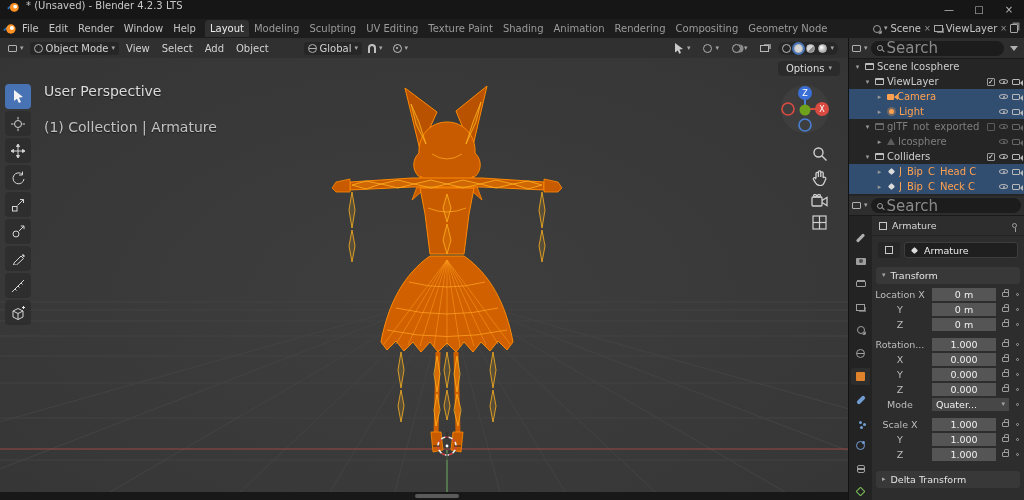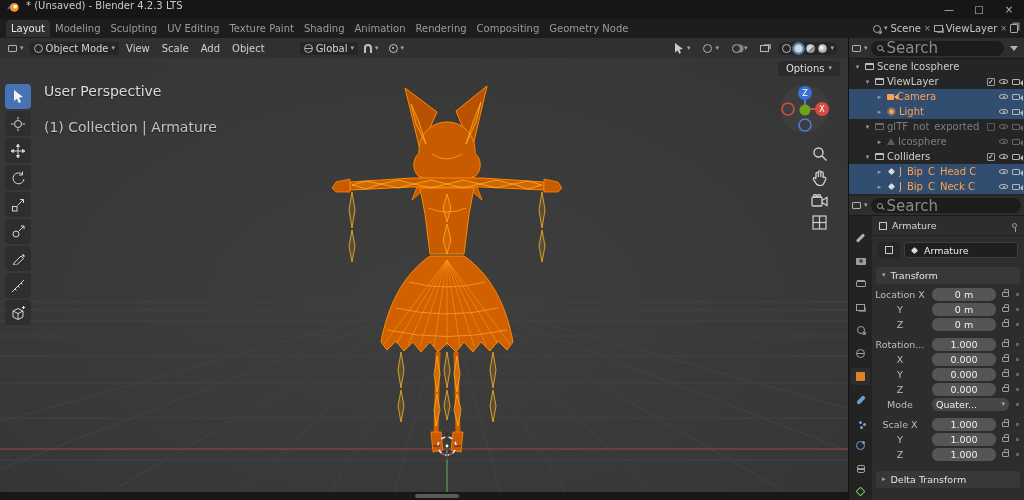--- a/index.html
+++ b/index.html
@@ -175,21 +175,21 @@
     display:flex; align-items:center; justify-content:center; gap:2px; }
   .name-field { flex:1; height:16px; background:#1f1f1f; border:1px solid #3c3c3c;
     border-radius:3px; display:flex; align-items:center; gap:5px; padding:0 5px; color:#ededed; }
 
   .panel-h { height:17px; margin:7px 4px 3px; background:#383838; border-radius:3px;
     display:flex; align-items:center; gap:5px; padding:0 6px; color:#e3e3e3; flex:none; }
   .panel-h.collapsed { margin-top:9px; }
 
   .prow { height:15px; display:flex; align-items:center; gap:4px; padding-right:5px; flex:none; }
   .plabel { width:56px; text-align:center; color:#bdbdbd; flex:none; overflow:hidden; white-space:nowrap; }
-  .pfield { flex:1; height:13px; background:#555555; border-radius:6px; color:#f1f1f1;
+  .pfield { flex:1; height:13px; background:#555555; border-radius:0; color:#f1f1f1;
     text-align:center; line-height:13px; min-width:0; }
   .pfield.drop { background:#474747; display:flex; align-items:center;
     justify-content:space-between; padding:0 4px; line-height:normal; }
   .lock { width:7px; height:5px; border:1px solid #9e9e9e; border-radius:1px; position:relative;
     margin-left:2px; flex:none; }
   .lock:before { content:''; position:absolute; left:1px; top:-4px; width:3px; height:3px;
     border:1px solid #9e9e9e; border-bottom:none; border-radius:2px 2px 0 0; }
   .adot { width:3px; height:3px; border:1px solid #9e9e9e; border-radius:50%; margin-left:3px; flex:none; }
   .sp { height:5px; flex:none; }
 </style>
@@ -204,20 +204,32 @@
   </svg>
   <span>* (Unsaved) - Blender 4.2.3 LTS</span>
   <div class="win-controls">
     <span class="winbtn">—</span>
     <span class="winbtn">□</span>
     <span class="winbtn">×</span>
   </div>
 </div>
 
 <div class="menubar">
+  <div class="mb-left">
+    <svg class="app-logo" style="width:15px;height:15px" viewBox="0 0 16 16">
+      <path d="M2,10 L8,5" stroke="#2a6fb5" stroke-width="2"></path>
+      <circle cx="9.5" cy="8.5" r="5" fill="#ff9021"></circle>
+      <circle cx="10.5" cy="7.5" r="2.2" fill="#fff"></circle>
+    </svg>
+    <span class="mitem">File</span>
+    <span class="mitem">Edit</span>
+    <span class="mitem">Render</span>
+    <span class="mitem">Window</span>
+    <span class="mitem">Help</span>
+  </div>
   <div class="tabs">
     <span class="tab active">Layout</span>
     <span class="tab">Modeling</span>
     <span class="tab">Sculpting</span>
     <span class="tab">UV Editing</span>
     <span class="tab">Texture Paint</span>
     <span class="tab">Shading</span>
     <span class="tab">Animation</span>
     <span class="tab">Rendering</span>
     <span class="tab">Compositing</span>
@@ -246,21 +258,21 @@
       <span class="hbtn">
         <span class="sqi"></span>
         <span class="car">▾</span>
       </span>
       <span class="hbtn pill">
         <span class="ci"></span>
         <span>Object Mode</span>
         <span class="car">▾</span>
       </span>
       <span class="mitem">View</span>
-      <span class="mitem">Scale</span>
+      <span class="mitem">Select</span>
       <span class="mitem">Add</span>
       <span class="mitem">Object</span>
       <span style="width:26px"></span>
       <span class="hbtn pill">
         <span class="ci globe"></span>
         <span>Global</span>
         <span class="car">▾</span>
       </span>
       <span class="hbtn">
         <span class="magnet"></span>

